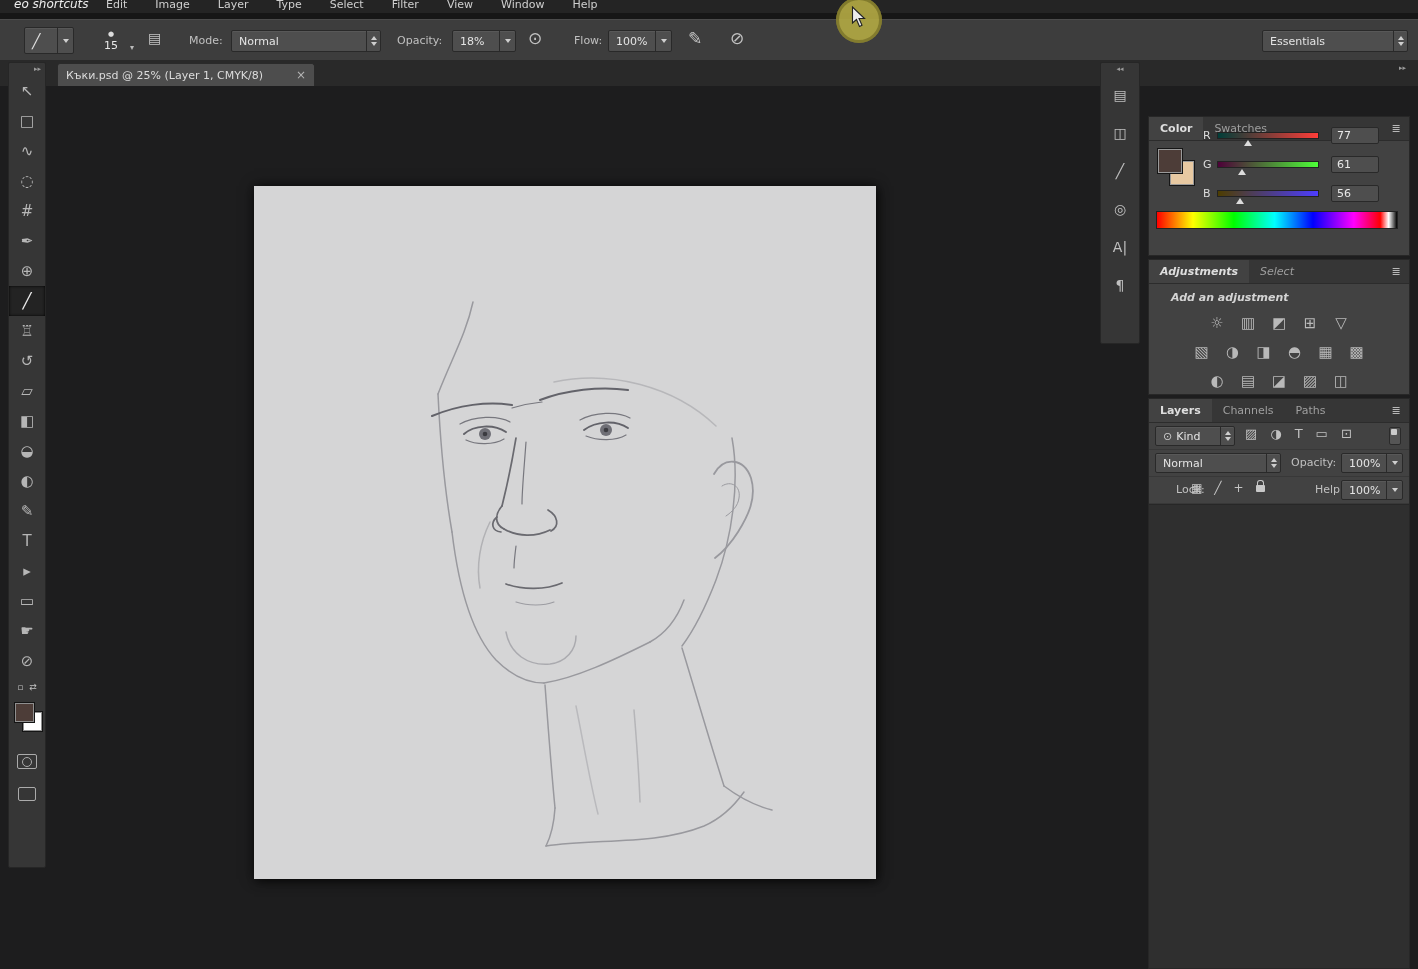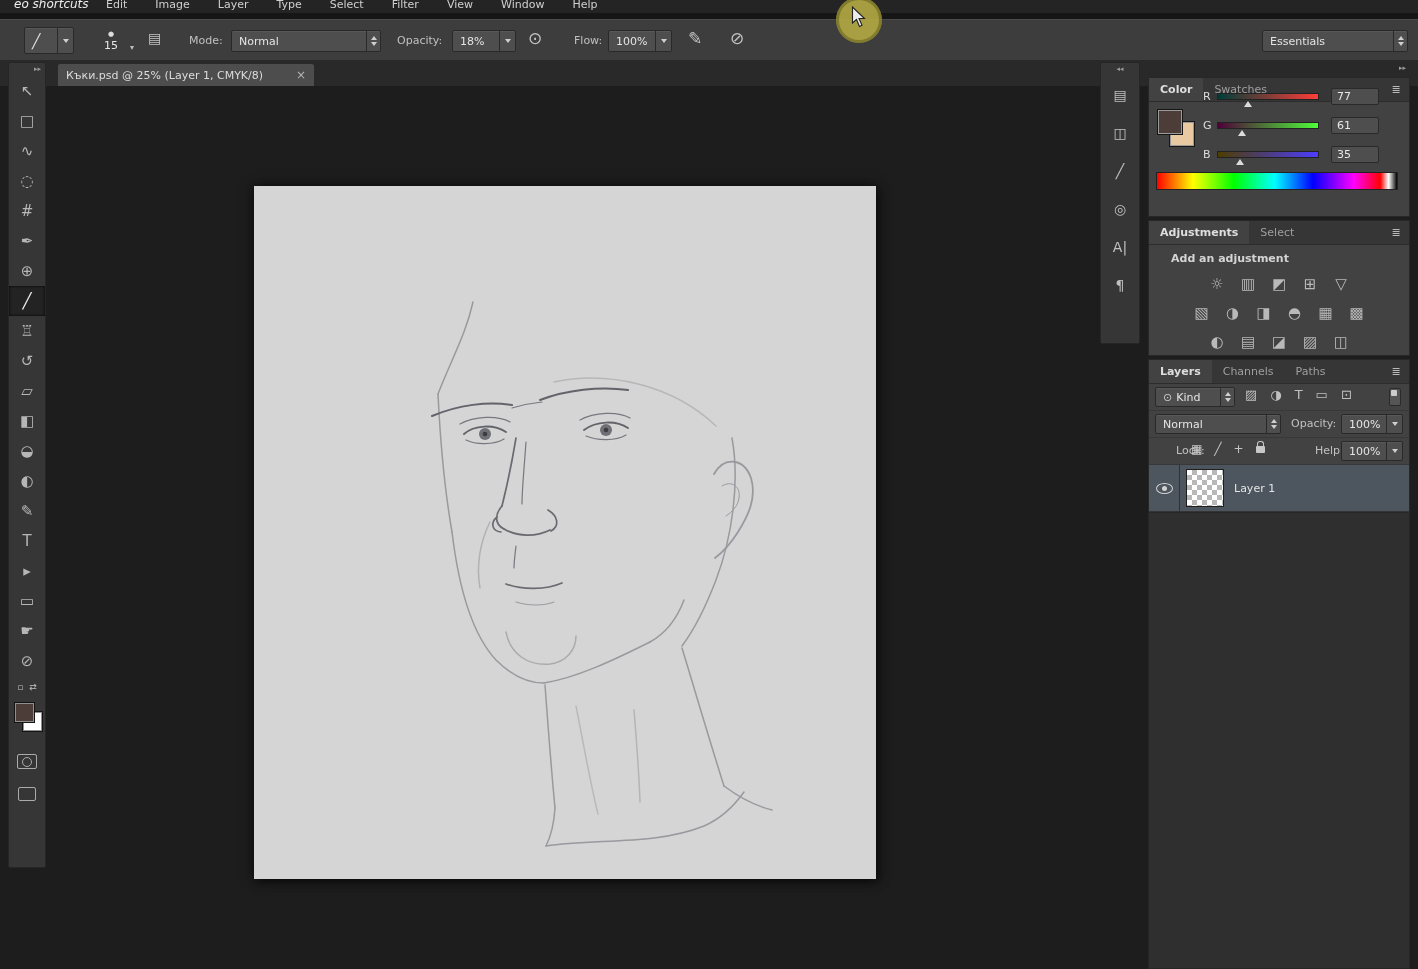--- a/index.html
+++ b/index.html
@@ -82,36 +82,36 @@
   
   #rightdock{position:absolute;left:1148px;top:62px;width:262px;bottom:0;display:flex;flex-direction:column;gap:3px;}
   #rightdock .dock-head{height:12px;text-align:right;padding-right:4px;font-size:7px;color:#9a9a9a;line-height:12px;}
   .panel{background:#424242;border:1px solid #272727;box-sizing:border-box;position:relative;}
   .panel-tabs{height:23px;background:#363636;display:flex;align-items:stretch;border-bottom:1px solid #2c2c2c;}
   .ptab{padding:0 11px;line-height:23px;font-size:11px;color:#9f9f9f;}
   .ptab.active{background:#424242;color:#dedede;font-weight:bold;}
   .panel-menu{margin-left:auto;width:26px;text-align:center;line-height:23px;color:#b8b8b8;font-size:11px;}
 
   
-  #color-panel{height:140px;}
+  #color-panel{height:140px;margin-top:39px;}
   #swatch-stack{position:absolute;left:8px;top:31px;width:40px;height:40px;}
   #cp-fg{position:absolute;left:0;top:0;width:24px;height:24px;border:1px solid #161616;box-shadow:0 0 0 1px #9a9a9a inset;z-index:2;}
   #cp-bg{position:absolute;left:12px;top:12px;width:24px;height:24px;border:1px solid #161616;box-shadow:0 0 0 1px #9a9a9a inset;}
   .slider-row{position:absolute;left:0;width:100%;height:20px;}
   .sl-label{position:absolute;left:54px;top:2px;color:#dcdcdc;}
   .sl-track{position:absolute;left:68px;top:5px;width:102px;height:7px;border:1px solid #222;box-sizing:border-box;}
   .sl-thumb{position:absolute;bottom:-8px;margin-left:-4px;width:0;height:0;
             border-left:4px solid transparent;border-right:4px solid transparent;border-bottom:6px solid #dcdcdc;}
   .sl-value{position:absolute;left:182px;top:0;width:48px;height:17px;background:#4e4e4e;border:1px solid #292929;
             border-radius:2px;color:#e8e8e8;padding:1px 5px;box-sizing:border-box;}
   #spectrum{position:absolute;left:7px;top:94px;width:240px;height:16px;border:1px solid #222;
             background:linear-gradient(to right,#f00 0%,#ff0 15%,#0f0 32%,#0ff 49%,#00f 65%,#f0f 82%,#f00 93%,#fff 96.5%,#000 100%);}
 
   
-  #adjustments-panel{height:136px;}
+  #adjustments-panel{height:136px;font-style:italic;}
   #adj-heading{position:absolute;left:10px;top:31px;font-weight:bold;color:#d4d4d4;margin-left:12px;}
   #adj-rows{position:absolute;top:48px;left:0;width:100%;}
   .adj-row{display:flex;justify-content:center;gap:9px;height:29px;align-items:center;}
   .adj-icon{width:22px;text-align:center;font-size:15px;color:#b9b9b9;}
 
   
   #layers-panel{flex:1;display:flex;flex-direction:column;}
   .lp-row{position:relative;height:26px;border-bottom:1px solid #383838;flex:none;}
   #kind-box{position:absolute;left:6px;top:3px;width:80px;height:20px;font-size:11px;gap:4px;}
   #kind-box .kind-ic{font-size:11px;color:#cfcfcf;}
@@ -396,21 +396,21 @@
           <div class="sl-track" style="background: linear-gradient(to right, rgb(77, 0, 56), rgb(77, 255, 56));">
             <span class="sl-thumb" style="left: 23.9216%;"></span>
           </div>
           <span class="sl-value">61</span>
         </div>
         <div class="slider-row" style="top: 68px;">
           <span class="sl-label">B</span>
           <div class="sl-track" style="background: linear-gradient(to right, rgb(77, 61, 0), rgb(77, 61, 255));">
             <span class="sl-thumb" style="left: 21.9608%;"></span>
           </div>
-          <span class="sl-value">35</span>
+          <span class="sl-value">56</span>
         </div>
       </div>
     <div id="spectrum"></div>
   </div>
 
   <div id="adjustments-panel" class="panel">
     <div class="panel-tabs" id="adj-tabs">
         <span class="ptab active">Adjustments</span>
         <span class="ptab">Select</span>
         <span class="panel-menu">≣</span>
@@ -499,29 +499,20 @@
       <span id="fill-label">Help:</span>
       <div id="fill-valbox" class="field">
         <span>100%</span>
         <span class="dropbtn">
             <i class="tri-dn"></i>
           </span>
       </div>
     </div>
 
     <div id="layer-list">
-        <div class="layer-row selected">
-          <span class="eye-cell">
-            <span class="eye">
-              <i></i>
-            </span>
-          </span>
-          <span class="layer-thumb checker"></span>
-          <span class="layer-name">Layer 1</span>
-        </div>
       </div>
     <div id="layers-filler"></div>
   </div>
 </div>
 
 <div id="cursor-halo"></div>
 <svg id="cursor-arrow" width="17" height="23">
   <path d="M1.5,1 L1.5,17 L5.5,13.5 L8.5,20.5 L11,19.3 L8,12.5 L13.5,12.5 Z" fill="#ececec" stroke="#222" stroke-width="1.1"></path>
 </svg>
 

